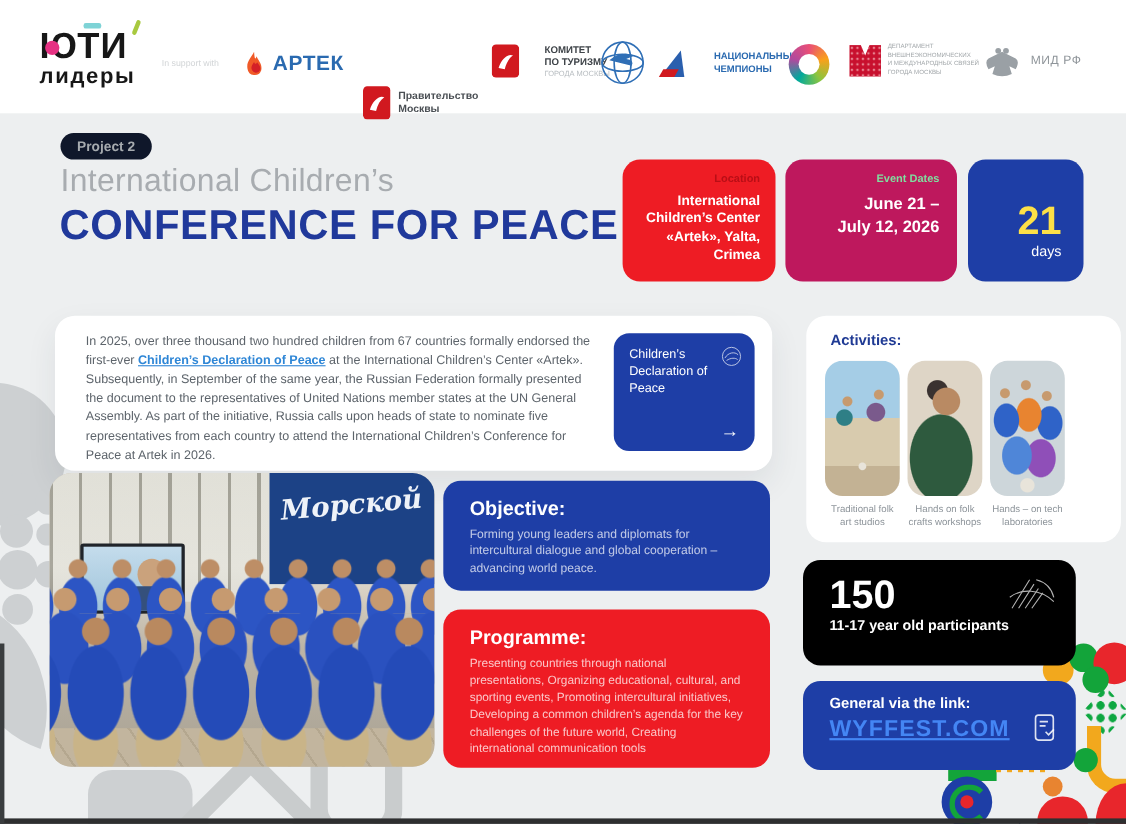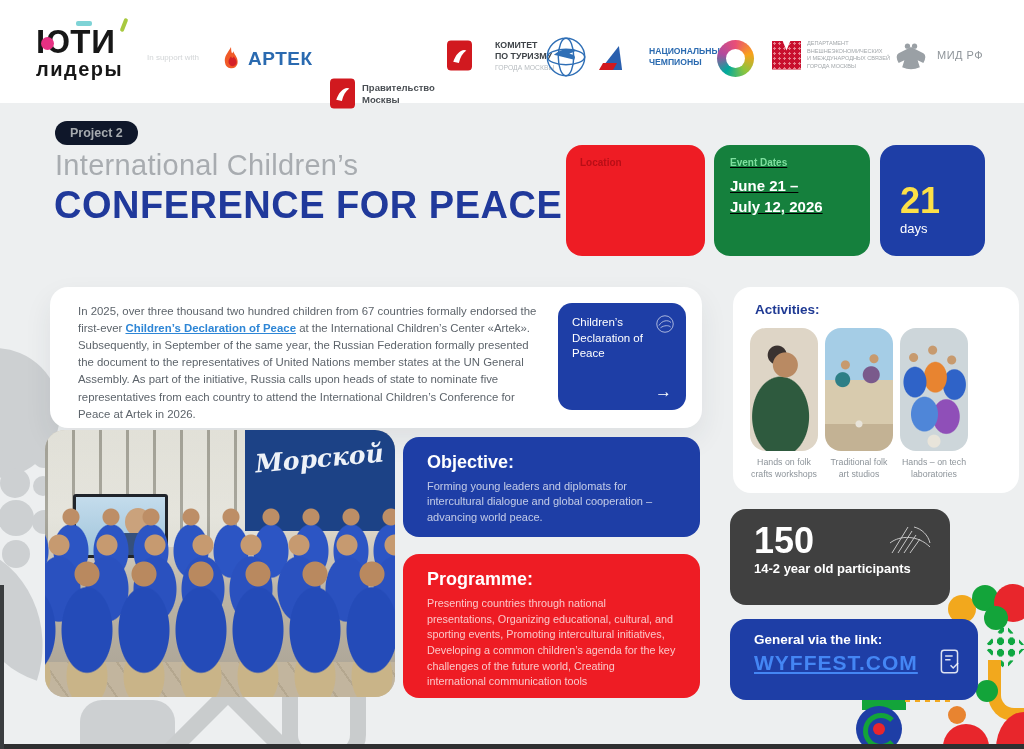--- a/index.html
+++ b/index.html
@@ -43,25 +43,25 @@
   .dept-label{font-size:5.6px;color:#a3a8ab;line-height:1.35;margin-left:6px;width:88px;}
   .p-mid{left:893px;top:40px;}
   .mid-label{font-size:11px;color:#8f959a;margin-left:8px;letter-spacing:.5px;}
 
   
   .badge{left:55px;top:121px;background:#0f172a;border-radius:15px;padding:5px 15px;
          font-size:12.5px;font-weight:700;color:#a6abaf;z-index:2;}
   .title1{left:55px;top:149px;font-size:29px;font-weight:500;color:#a8acb0;letter-spacing:.3px;z-index:2;}
   .title2{left:54px;top:184px;font-size:38px;font-weight:800;color:#20399b;letter-spacing:.5px;z-index:2;}
 
-  .infocard{border-radius:16px;z-index:2;box-sizing:border-box;}
+  .infocard{border-radius:16px;z-index:2;box-sizing:border-box;text-align:right;}
   .card-location{left:566px;top:145px;width:139px;height:111px;background:#ee1c24;padding:12px 14px;}
   .loc-label{font-size:10px;font-weight:700;color:#b90e16;}
   .loc-value{margin-top:6px;font-size:12.5px;font-weight:800;color:#fff;line-height:1.3;}
-  .card-dates{left:714px;top:145px;width:156px;height:111px;background:#15803d;padding:12px 16px;text-decoration:underline;}
+  .card-dates{left:714px;top:145px;width:156px;height:111px;background:#be185d;padding:12px 16px;}
   .dates-label{font-size:10px;font-weight:700;color:#7fdf9f;}
   .dates-value{margin-top:7px;font-size:15px;font-weight:800;color:#fff;line-height:1.4;}
   .card-days{left:880px;top:145px;width:105px;height:111px;background:#1e3ea6;padding:12px 20px;}
   .days-number{font-size:36px;font-weight:800;color:#fde047;line-height:1.1;margin-top:24px;}
   .days-unit{font-size:13px;color:#fff;}
 
   
   .card-about{left:50px;top:287px;width:652px;height:141px;background:#fff;border-radius:18px;
               box-shadow:0 12px 28px rgba(40,50,70,.08);z-index:2;}
   .about-text{position:absolute;left:28px;top:16px;width:468px;font-size:11.4px;color:#5d646b;line-height:1.5;}
@@ -136,21 +136,21 @@
   
   .card-objective{left:403px;top:437px;width:297px;height:100px;background:#1e3ea6;border-radius:16px;
       padding:15px 24px;box-sizing:border-box;z-index:2;}
   .card-programme{left:403px;top:554px;width:297px;height:144px;background:#ee1c24;border-radius:16px;
       padding:15px 24px;box-sizing:border-box;z-index:2;}
   .big-title{font-size:18px;font-weight:800;color:#fff;}
   .obj-text{margin-top:6px;font-size:11px;color:rgba(255,255,255,.72);line-height:1.4;}
   .prog-text{margin-top:6px;font-size:10.8px;color:rgba(255,255,255,.75);line-height:1.45;}
 
   
-  .card-participants{left:730px;top:509px;width:220px;height:96px;background:#404040;border-radius:16px;
+  .card-participants{left:730px;top:509px;width:248px;height:96px;background:#000000;border-radius:16px;
       padding:11px 24px;box-sizing:border-box;z-index:2;}
   .part-number{font-size:36px;font-weight:800;color:#fff;line-height:1.15;}
   .part-text{font-size:13px;font-weight:800;color:#fff;}
   .part-sketch{position:absolute;right:14px;top:10px;opacity:.7;}
   .card-register{left:730px;top:619px;width:248px;height:81px;background:#1e3ea6;border-radius:16px;
       padding:13px 24px;box-sizing:border-box;z-index:2;}
   .reg-label{font-size:13.5px;font-weight:800;color:#fff;}
   .reg-link{display:inline-block;margin-top:4px;font-size:21px;font-weight:800;color:#4486f4;
       letter-spacing:1px;text-decoration:underline;cursor:pointer;}
   .reg-icon{position:absolute;right:15px;top:29px;}
@@ -265,20 +265,21 @@
     <span class="mid-label">МИД РФ</span>
   </div>
 </div>
 
 <div class="abs badge">Project 2</div>
 <div class="abs title1">International Children’s</div>
 <div class="abs title2">CONFERENCE FOR PEACE</div>
 
 <div class="abs infocard card-location">
   <div class="loc-label">Location</div>
+  <div class="loc-value">International Children’s Center «Artek», Yalta, Crimea</div>
 </div>
 <div class="abs infocard card-dates">
   <div class="dates-label">Event Dates</div>
   <div class="dates-value">
     <div>June 21 –</div>
     <div>July 12, 2026</div>
   </div>
 </div>
 <div class="abs infocard card-days">
   <div class="days-number">21</div>
@@ -296,26 +297,26 @@
       </g>
     </svg>
     <div class="decl-arrow">→</div>
   </div>
 </div>
 
 <div class="abs card-activities">
   <div class="act-title">Activities:</div>
   <div class="act-row">
     <div class="act-item">
+      <div class="act-photo ph1"></div>
+      <div class="act-cap">Traditional folk art studios</div>
+    </div>
+    <div class="act-item">
       <div class="act-photo ph2"></div>
       <div class="act-cap">Hands on folk crafts workshops</div>
-    </div>
-    <div class="act-item">
-      <div class="act-photo ph1"></div>
-      <div class="act-cap">Traditional folk art studios</div>
     </div>
     <div class="act-item">
       <div class="act-photo ph3"></div>
       <div class="act-cap">Hands – on tech laboratories</div>
     </div>
   </div>
 </div>
 
 <div class="abs photo">
   <div class="ph-inner">
@@ -341,21 +342,21 @@
   <div class="big-title">Objective:</div>
   <div class="obj-text">Forming young leaders and diplomats for intercultural dialogue and global cooperation – advancing world peace.</div>
 </div>
 <div class="abs card-programme">
   <div class="big-title">Programme:</div>
   <div class="prog-text">Presenting countries through national presentations, Organizing educational, cultural, and sporting events, Promoting intercultural initiatives, Developing a common children’s agenda for the key challenges of the future world, Creating international communication tools</div>
 </div>
 
 <div class="abs card-participants">
   <div class="part-number">150</div>
-  <div class="part-text">14-2 year old participants</div>
+  <div class="part-text">11-17 year old participants</div>
   <svg class="part-sketch" width="52" height="46" viewBox="0 0 52 46">
     <g fill="none" stroke="#ffffff" stroke-width="1">
       <path d="M8 34 L24 8 M14 34 L28 12 M20 34 L32 16 M26 34 L36 20"></path>
       <path d="M6 24 C16 16 34 16 46 28 M30 8 C38 10 44 16 46 24"></path>
     </g>
   </svg>
 </div>
 <div class="abs card-register">
   <div class="reg-label">General via the link:</div>
   <a class="reg-link">WYFFEST.COM</a>

